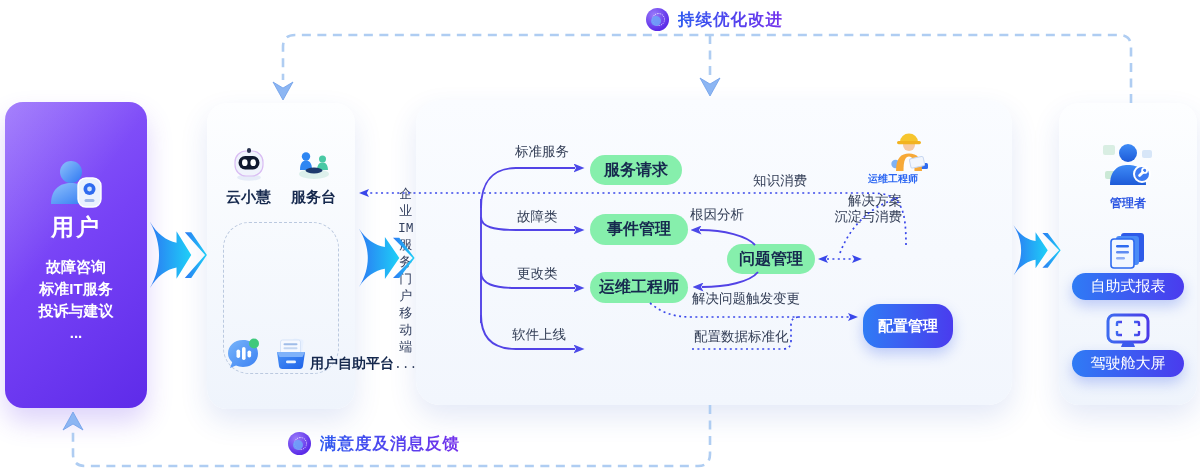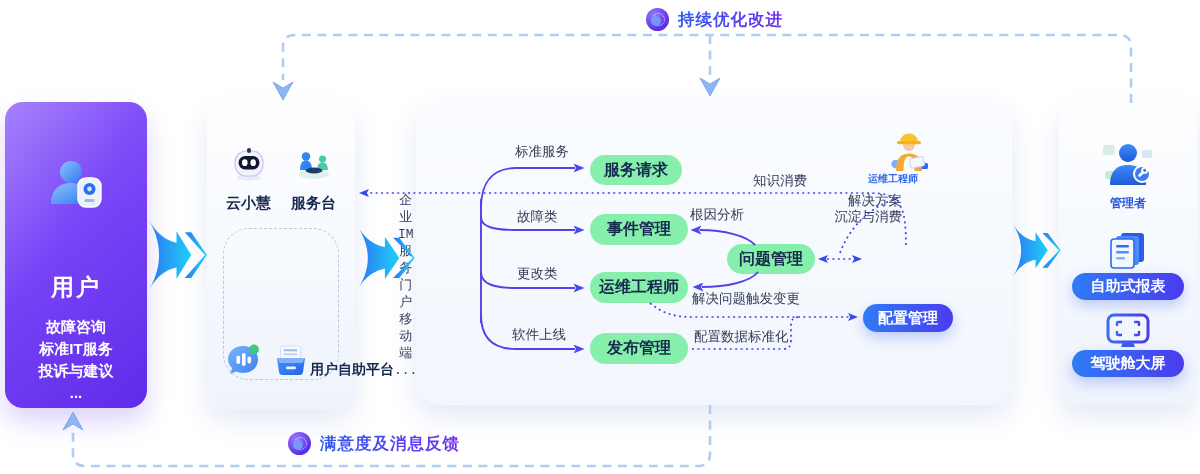--- a/index.html
+++ b/index.html
@@ -19,27 +19,27 @@
   .p-light{
     background:linear-gradient(180deg,#FDFEFF 0%,#EFF4FC 100%);
     box-shadow:0 12px 28px rgba(43,85,190,.13);
   }
   .p-platform{left:207px;top:103px;width:148px;height:306px;border-radius:20px;
     display:flex;flex-direction:column;align-items:center;}
   .p-process{left:416px;top:100px;width:596px;height:305px;border-radius:24px;
     background:linear-gradient(180deg,#FAFCFF 0%,#F2F6FD 100%);}
   .p-admin{left:1059px;top:103px;width:138px;height:302px;border-radius:20px;
     display:flex;flex-direction:column;align-items:center;}
-  .u-title{position:relative;z-index:2;margin-top:60px;font-size:23px;font-weight:bold;letter-spacing:2px;}
+  .u-title{position:relative;z-index:2;font-size:23px;font-weight:bold;letter-spacing:2px;}
   .u-item{position:relative;z-index:2;font-size:15px;font-weight:bold;line-height:22px;}
   .u-items{position:relative;z-index:2;margin-top:13px;text-align:center;}
   .u-icon{position:relative;z-index:2;margin-top:56px;}
   .grp-row{display:flex;gap:20px;margin-top:44px;}
   .grp{display:flex;flex-direction:column;align-items:center;}
-  .grp-lbl{margin-top:13px;font-size:15px;font-weight:bold;color:#16294E;white-space:nowrap;}
+  .grp-lbl{margin-top:7px;font-size:15px;font-weight:bold;color:#16294E;white-space:nowrap;}
   .dash-box{
     margin-top:15px;width:114px;height:150px;border:1.6px dashed #BBC9DF;border-radius:26px;
     display:flex;align-items:flex-end;
   }
   .dash-box .icons{display:flex;gap:10px;margin-top:11px;}
   .db-title{margin-top:5px;font-size:14px;font-weight:bold;color:#16294E;white-space:nowrap;}
   .db-item{font-size:13px;color:#36425E;line-height:17px;font-family:Liberation Mono, monospace;}
   .db-items{margin-top:3px;text-align:center;}
   .pill{
     position:absolute;z-index:3;display:flex;align-items:center;justify-content:center;
@@ -51,21 +51,21 @@
   .lbl.center{text-align:right;white-space:normal;line-height:16px;}
   .eng-lbl{position:absolute;z-index:3;left:868px;top:172px;font-size:10px;font-weight:bold;color:#2B66F2;white-space:nowrap;}
   .eng-icon{position:absolute;z-index:3;left:886px;top:129px;}
   .a-title{margin-top:8px;font-size:12px;font-weight:bold;color:#2B55E2;}
   .a-icon{margin-top:38px;}
   .a-docs{margin-top:20px;}
   .a-mon{margin-top:13px;}
   .a-pill{
     margin-top:1px;width:112px;height:27px;border-radius:14px;
     background:linear-gradient(92deg,#2F7CF5 0%,#4A3BEE 100%);
-    color:#fff;font-size:15px;font-weight:bold;display:flex;align-items:center;justify-content:center;
+    color:#fff;font-size:15px;font-weight:normal;display:flex;align-items:center;justify-content:center;
     box-shadow:0 6px 14px rgba(47,85,235,.28);white-space:nowrap;
   }
   .badge{position:absolute;z-index:6;display:flex;align-items:center;gap:9px;}
   .badge-ic{position:relative;width:23px;height:23px;border-radius:50%;
     background:radial-gradient(circle at 35% 30%,#9A7BFA 0%,#5B2BE8 72%);}
   .badge-ic::after{content:"";position:absolute;left:5px;top:8px;width:10px;height:10px;border-radius:50%;
     background:#6FA0F8;opacity:.9;}
   .badge-ic::before{content:"";position:absolute;left:6px;top:5px;width:11px;height:11px;border-radius:50%;
     border:1.5px dotted rgba(255,255,255,.85);}
   .badge-text{
@@ -168,23 +168,22 @@
         <div class="db-item">...</div>
       </div>
     </div>
   </div>
 
   <div class="panel p-light p-process"></div>
 
   <div class="pill" style="left:590px;top:155px;width:92px;height:30px;">服务请求</div>
   <div class="pill" style="left:590px;top:214px;width:98px;height:31px;">事件管理</div>
   <div class="pill" style="left:590px;top:272px;width:98px;height:31px;">运维工程师</div>
-  <div class="pill" style="left:590px;top:333px;width:98px;height:31px;">发布管理</div>
   <div class="pill" style="left:727px;top:244px;width:88px;height:30px;">问题管理</div>
-  <div class="pill blue" style="left:863px;top:304px;width:90px;height:28px;">配置管理</div>
+  <div class="pill blue" style="left:863px;top:304px;width:90px;height:44px;">配置管理</div>
 
   <div class="lbl" style="left:515px;top:143px;">标准服务</div>
   <div class="lbl" style="left:517px;top:208px;">故障类</div>
   <div class="lbl" style="left:517px;top:265px;">更改类</div>
   <div class="lbl" style="left:512px;top:326px;">软件上线</div>
   <div class="lbl" style="left:753px;top:172px;">知识消费</div>
   <div class="lbl" style="left:690px;top:206px;">根因分析</div>
   <div class="lbl center" style="left:812px;top:193px;width:90px;">
     <span>解决方案</span><br>
     <span>沉淀与消费</span>

